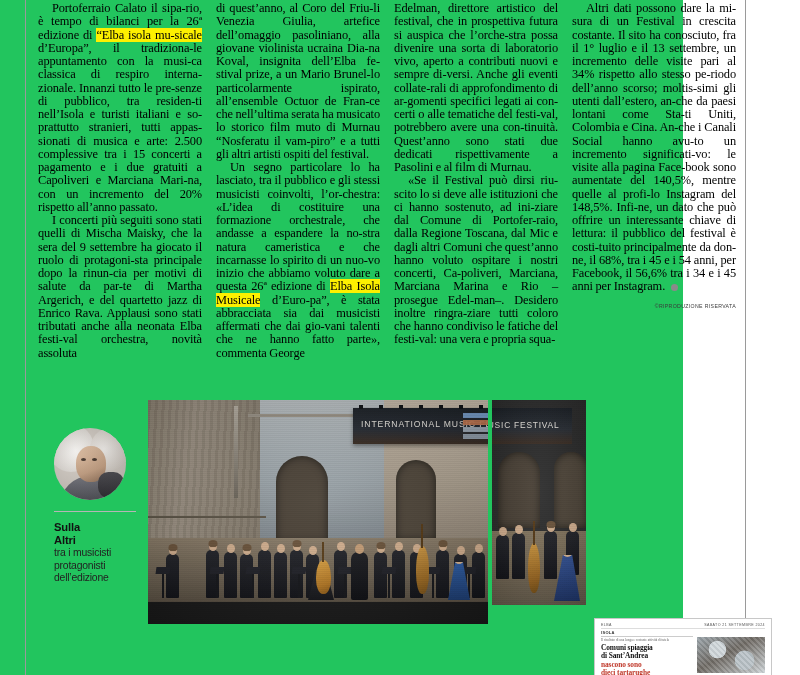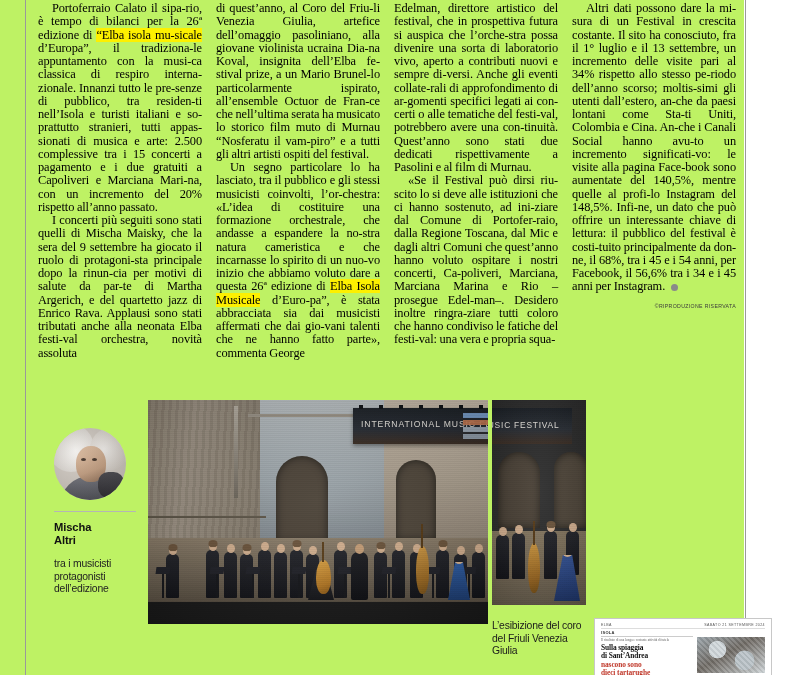--- a/index.html
+++ b/index.html
@@ -11,23 +11,24 @@
     width: 800px;
     height: 675px;
     font-family: "Liberation Serif", serif;
     color: #000;
     overflow: hidden;
     position: relative;
   }
   #page {
     position: absolute;
     left: 0; top: 0;
-    width: 744px;
+    width: 636px;
     height: 675px;
-    background: #bef264;
+    background: #22c55e;
+    padding-left: 47px;
   }
   
   .rule-left {
     position: absolute;
     left: 25px; top: 0;
     width: 1px; height: 675px;
     background: #9a9a9a;
   }
   .rule-right {
     position: absolute;
@@ -162,21 +163,21 @@
     line-height: 12.6px;
     letter-spacing: -0.1px;
     color: #111;
   }
   .cap-text {
     font-family: "Liberation Sans", sans-serif;
     font-size: 10.4px;
     line-height: 12.4px;
     letter-spacing: -0.2px;
     color: #222;
-    margin-top: 12px;
+    margin-top: 1px;
   }
 
   
   .photo-main {
     position: absolute;
     left: 122px;
     top: 0px;
     width: 340px;
     height: 224px;
     overflow: hidden;
@@ -523,21 +524,21 @@
         <div class="hair-r"></div>
         <div class="body"></div>
         <div class="face"></div>
         <div class="eye-l"></div>
         <div class="eye-r"></div>
         <div class="arm"></div>
         <div class="shade"></div>
       </div>
       <div class="portrait-rule"></div>
       <div class="cap-name">
-        <span>Mischa</span><br>
+        <span>Sulla</span><br>
         <span>Altri</span>
       </div>
       <div class="cap-text">tra i musicisti protagonisti dell’edizione</div>
     </div>
 
     <div class="photo-main">
       <div class="ph-wallL"></div>
       <div class="ph-wallC"></div>
       <div class="ph-wallR"></div>
       <div class="ph-arch"></div>
@@ -599,33 +600,32 @@
       <div class="ps-stage"></div>
       <div class="musician dark" style="left:4px;  height:44px; bottom:26px;"></div>
       <div class="musician blond" style="left:20px; height:46px; bottom:26px;"></div>
       <div class="musician hair" style="left:52px; height:48px; bottom:26px;"></div>
       <div class="musician dark" style="left:74px; height:44px; bottom:30px;"></div>
       <div class="ps-bass"></div>
       <div class="ps-blue"></div>
       <div class="photo-grain"></div>
     </div>
 
-    <div class="side-caption">L’esibizione del coro del Friuli Venezia Giulia</div>
 
     <div class="clip-preview">
       <div class="cp-head">
         <span class="cp-masthead">ELBA</span>
         <span class="cp-masthead">SABATO 21 SETTEMBRE 2024</span>
       </div>
       <div class="cp-headrule"></div>
       <div class="cp-kicker">ISOLA</div>
       <div class="cp-rule2"></div>
       <div class="cp-sub">Il risultato di una lunga e costante attività di tutela</div>
       <div class="cp-title">
-        <span>Sulla spiaggia</span><br>
+        <span>Comuni spiaggia</span><br>
         <span>di Sant’Andrea</span><br>
         <span class="red">nascono sono</span><br>
         <span class="red">dieci tartarughe</span>
       </div>
       <div class="cp-photo"></div>
     </div>
 
   </div>
 </div>
 

